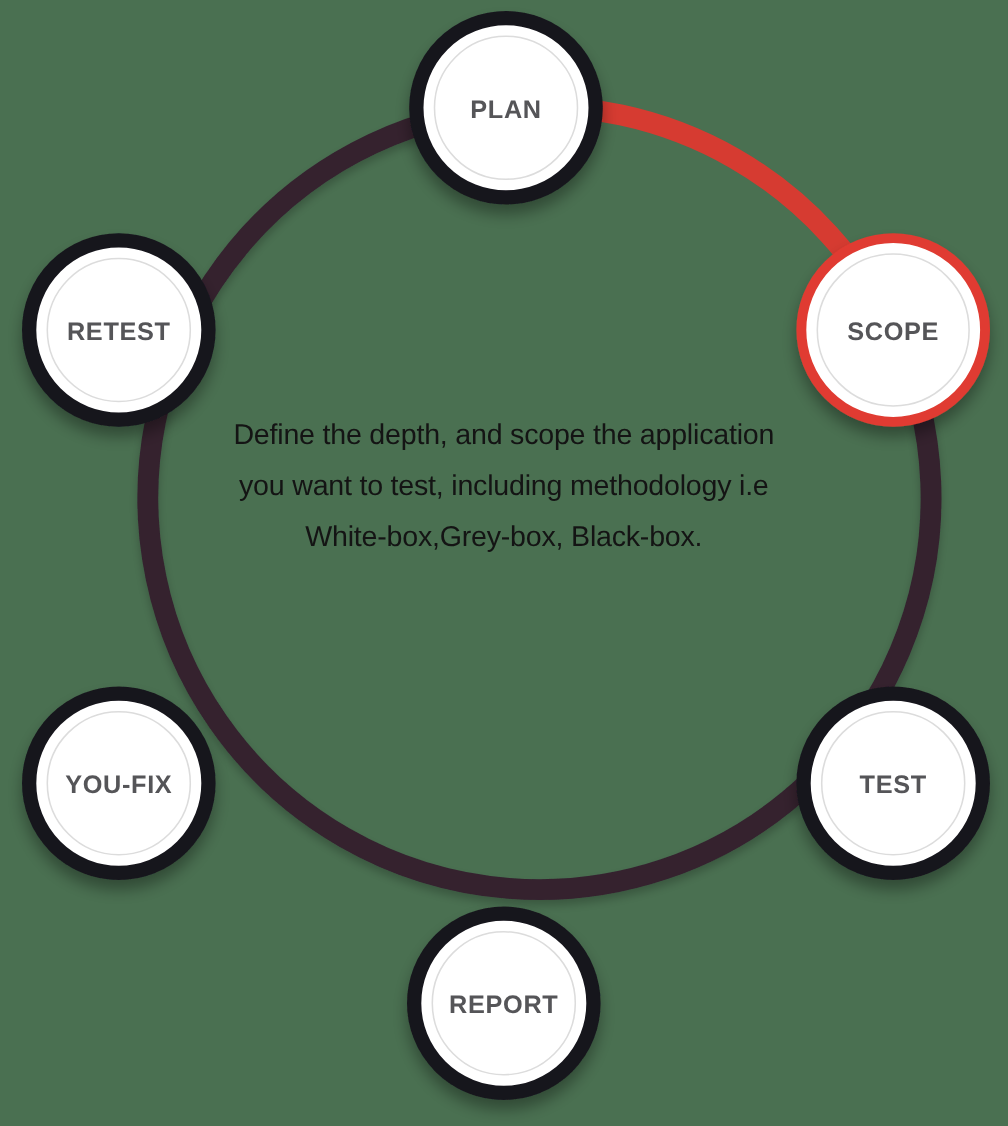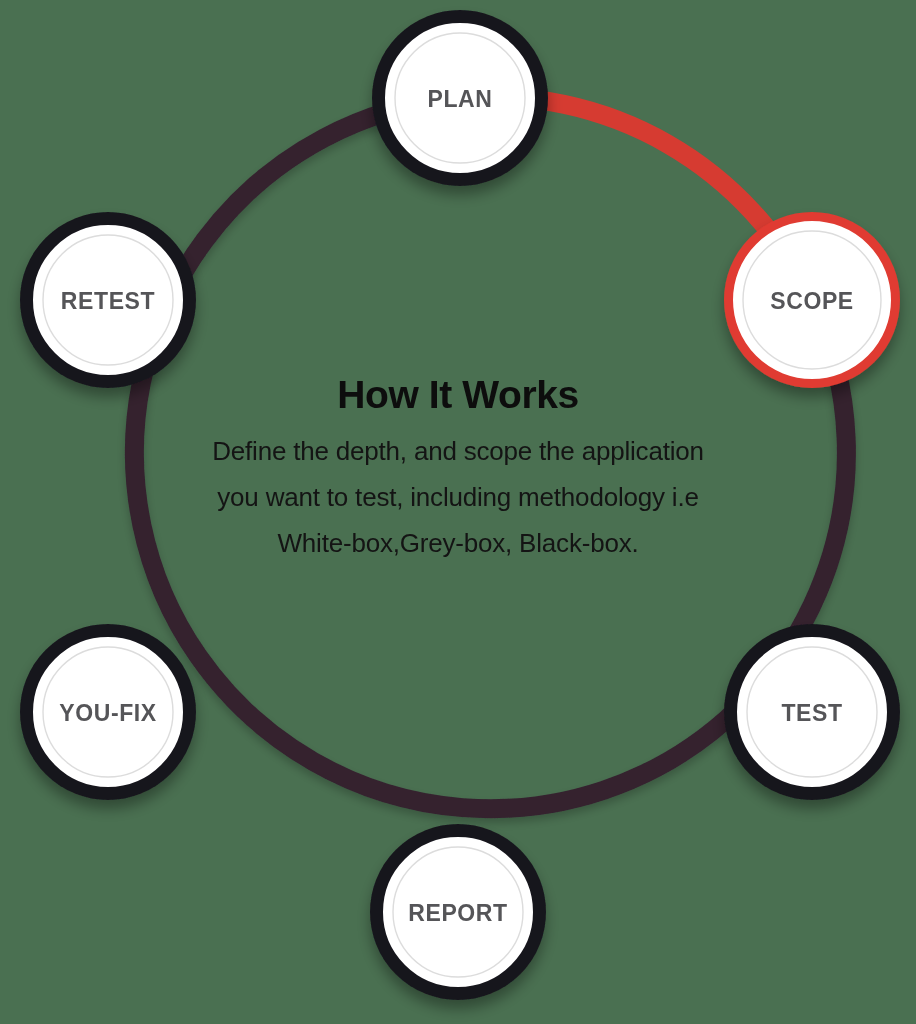--- a/index.html
+++ b/index.html
@@ -121,17 +121,16 @@
         <g filter="url(#node-shadow)" style="cursor: pointer;">
           <circle cx="108" cy="300" r="81.5" fill="#ffffff"></circle>
           <circle cx="108" cy="300" r="81.5" fill="none" stroke="#17161d" stroke-width="13"></circle>
           <circle cx="108" cy="300" r="65" fill="none" stroke="#dcdcdc" stroke-width="1.4"></circle>
           <text x="108" y="301" class="node-label" fill="#555558">RETEST</text>
         </g>
       </g>
   </svg>
 
   <div class="center-panel">
-    <h1 class="center-title">How It Works</h1>
     <p class="center-desc">Define the depth, and scope the application you want to test, including methodology i.e White-box,Grey-box, Black-box.</p>
   </div>
 
 </div>
 
 </body></html>

